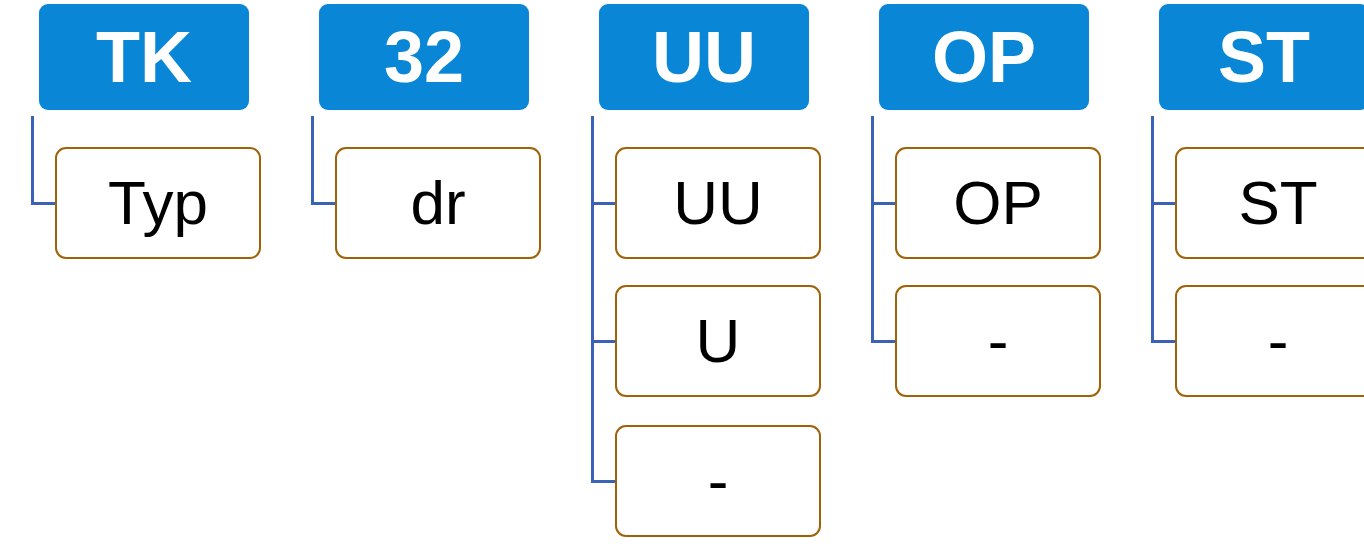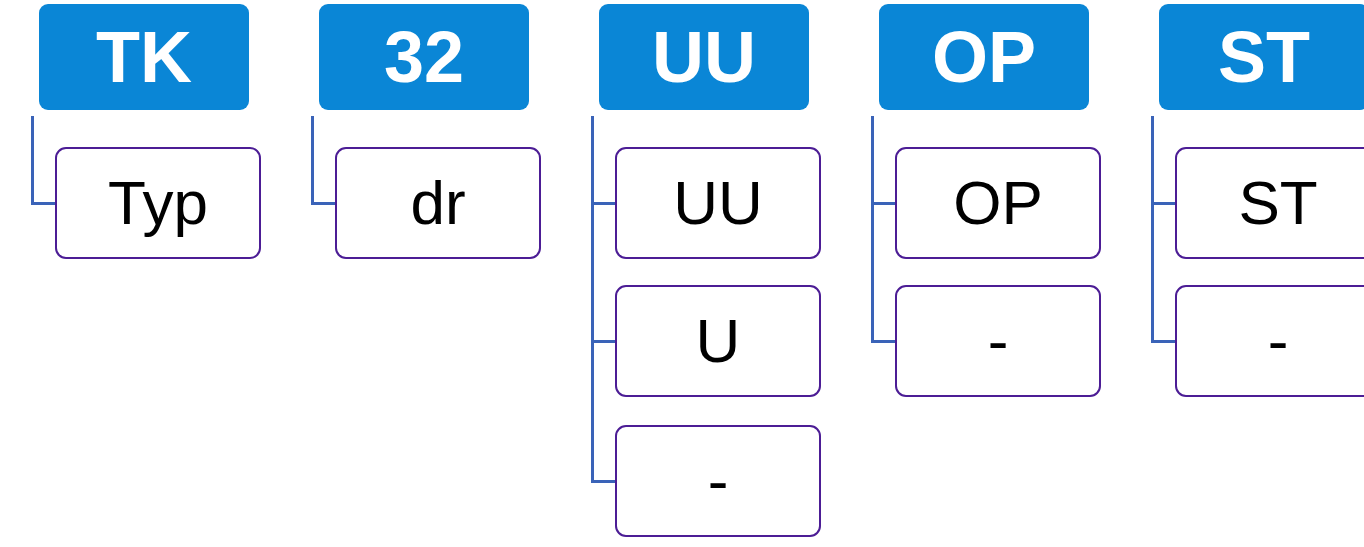--- a/index.html
+++ b/index.html
@@ -43,21 +43,21 @@
     font-weight: bold;
     line-height: 1;
     letter-spacing: 0px;
   }
   .node-child {
     position: absolute;
     left: 44px;
     width: 206px;
     height: 112px;
     background: #ffffff;
-    border: 2px solid #4c1d95;
+    border: 2px solid #a16207;
     border-radius: 11px;
     box-sizing: border-box;
     display: flex;
     align-items: center;
     justify-content: center;
     z-index: 2;
   }
   .node-child .label {
     color: #000000;
     font-size: 62px;

